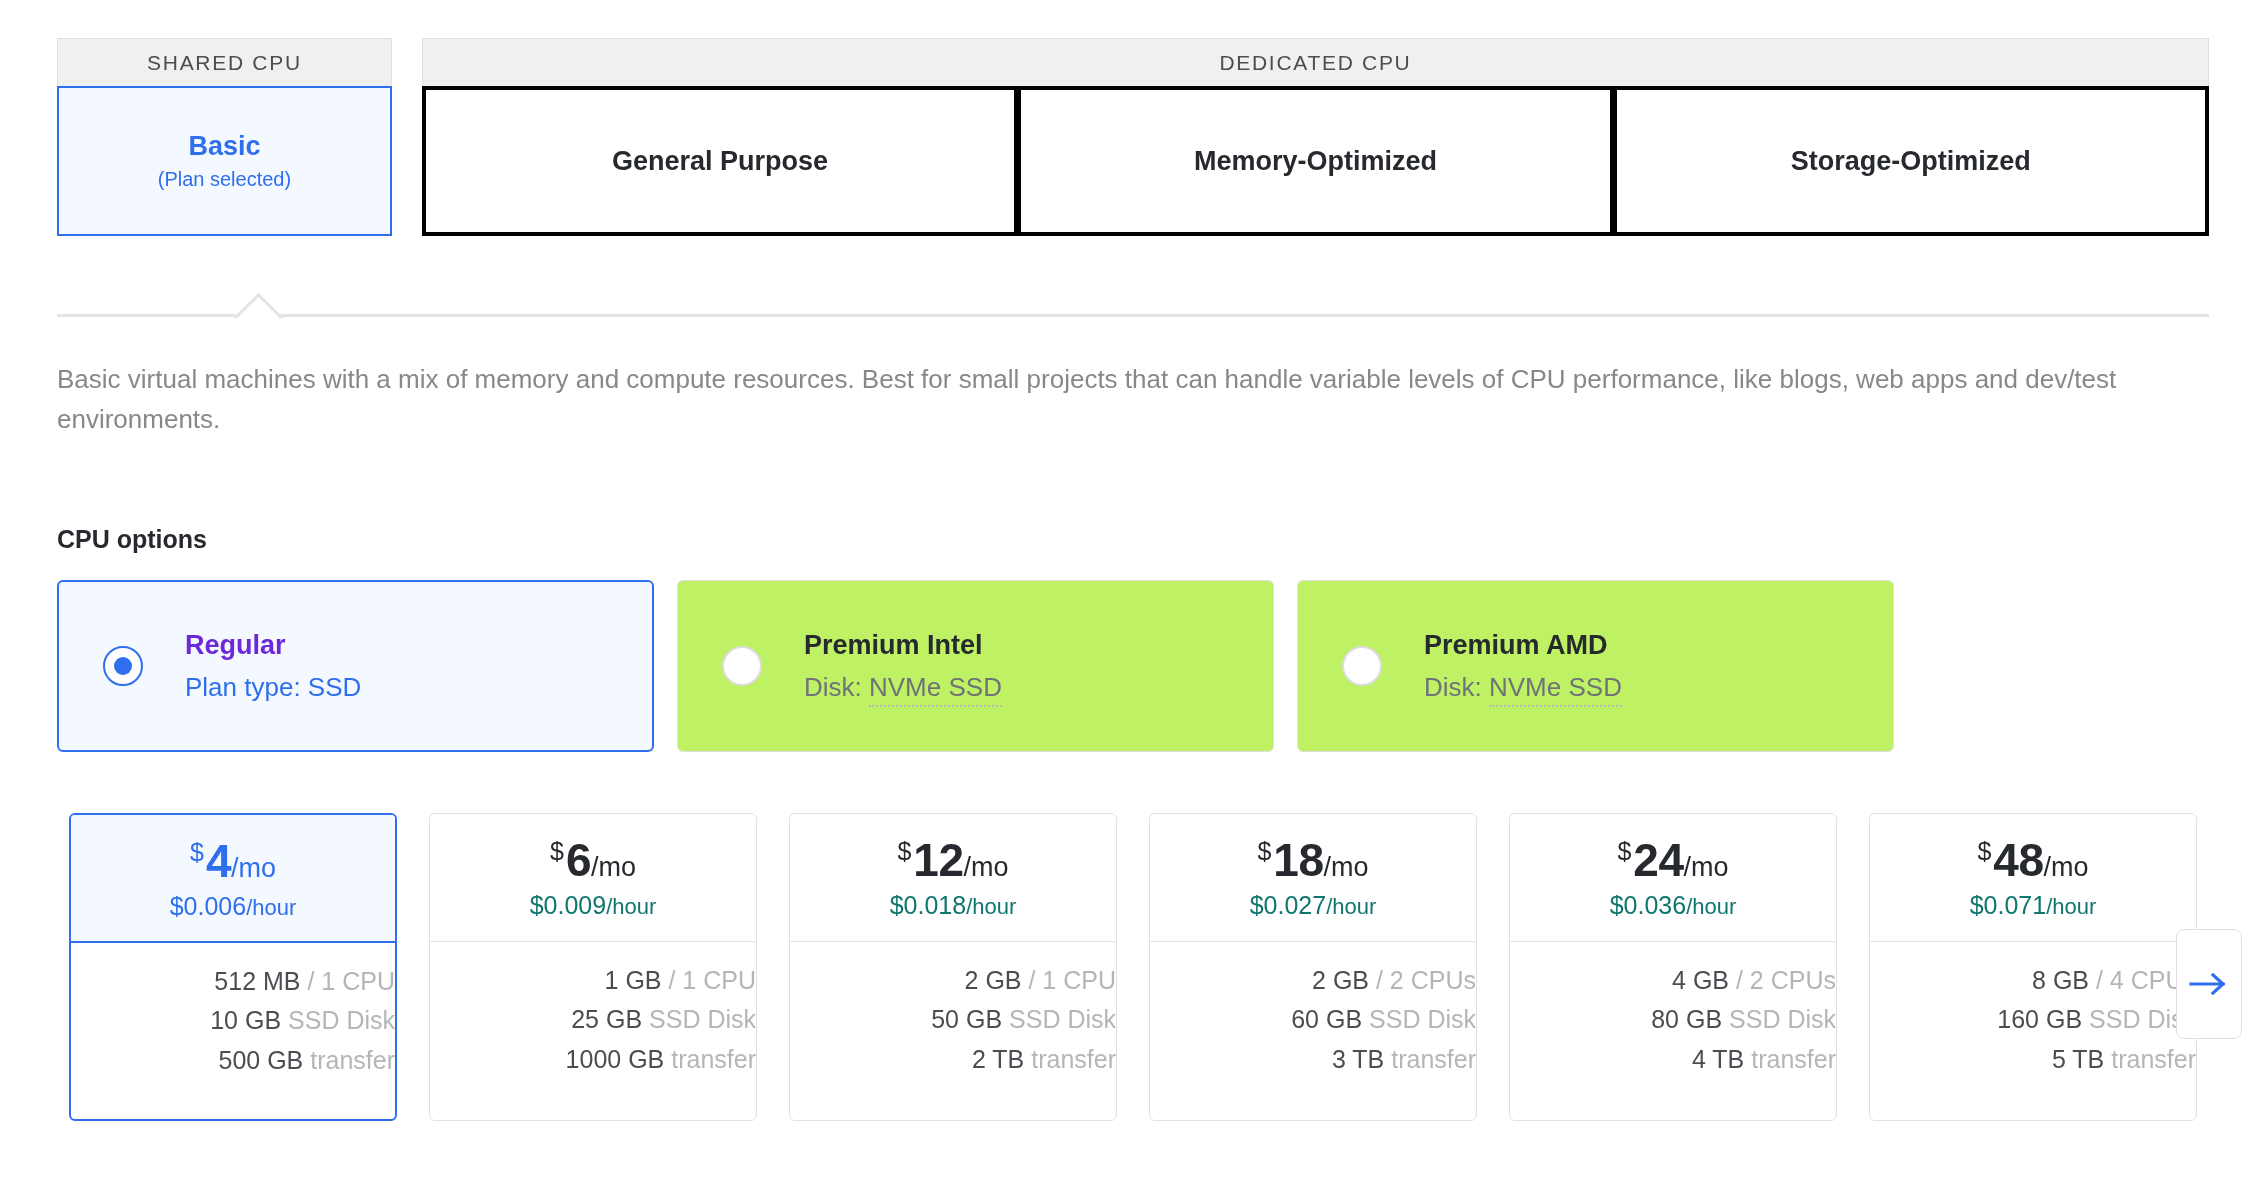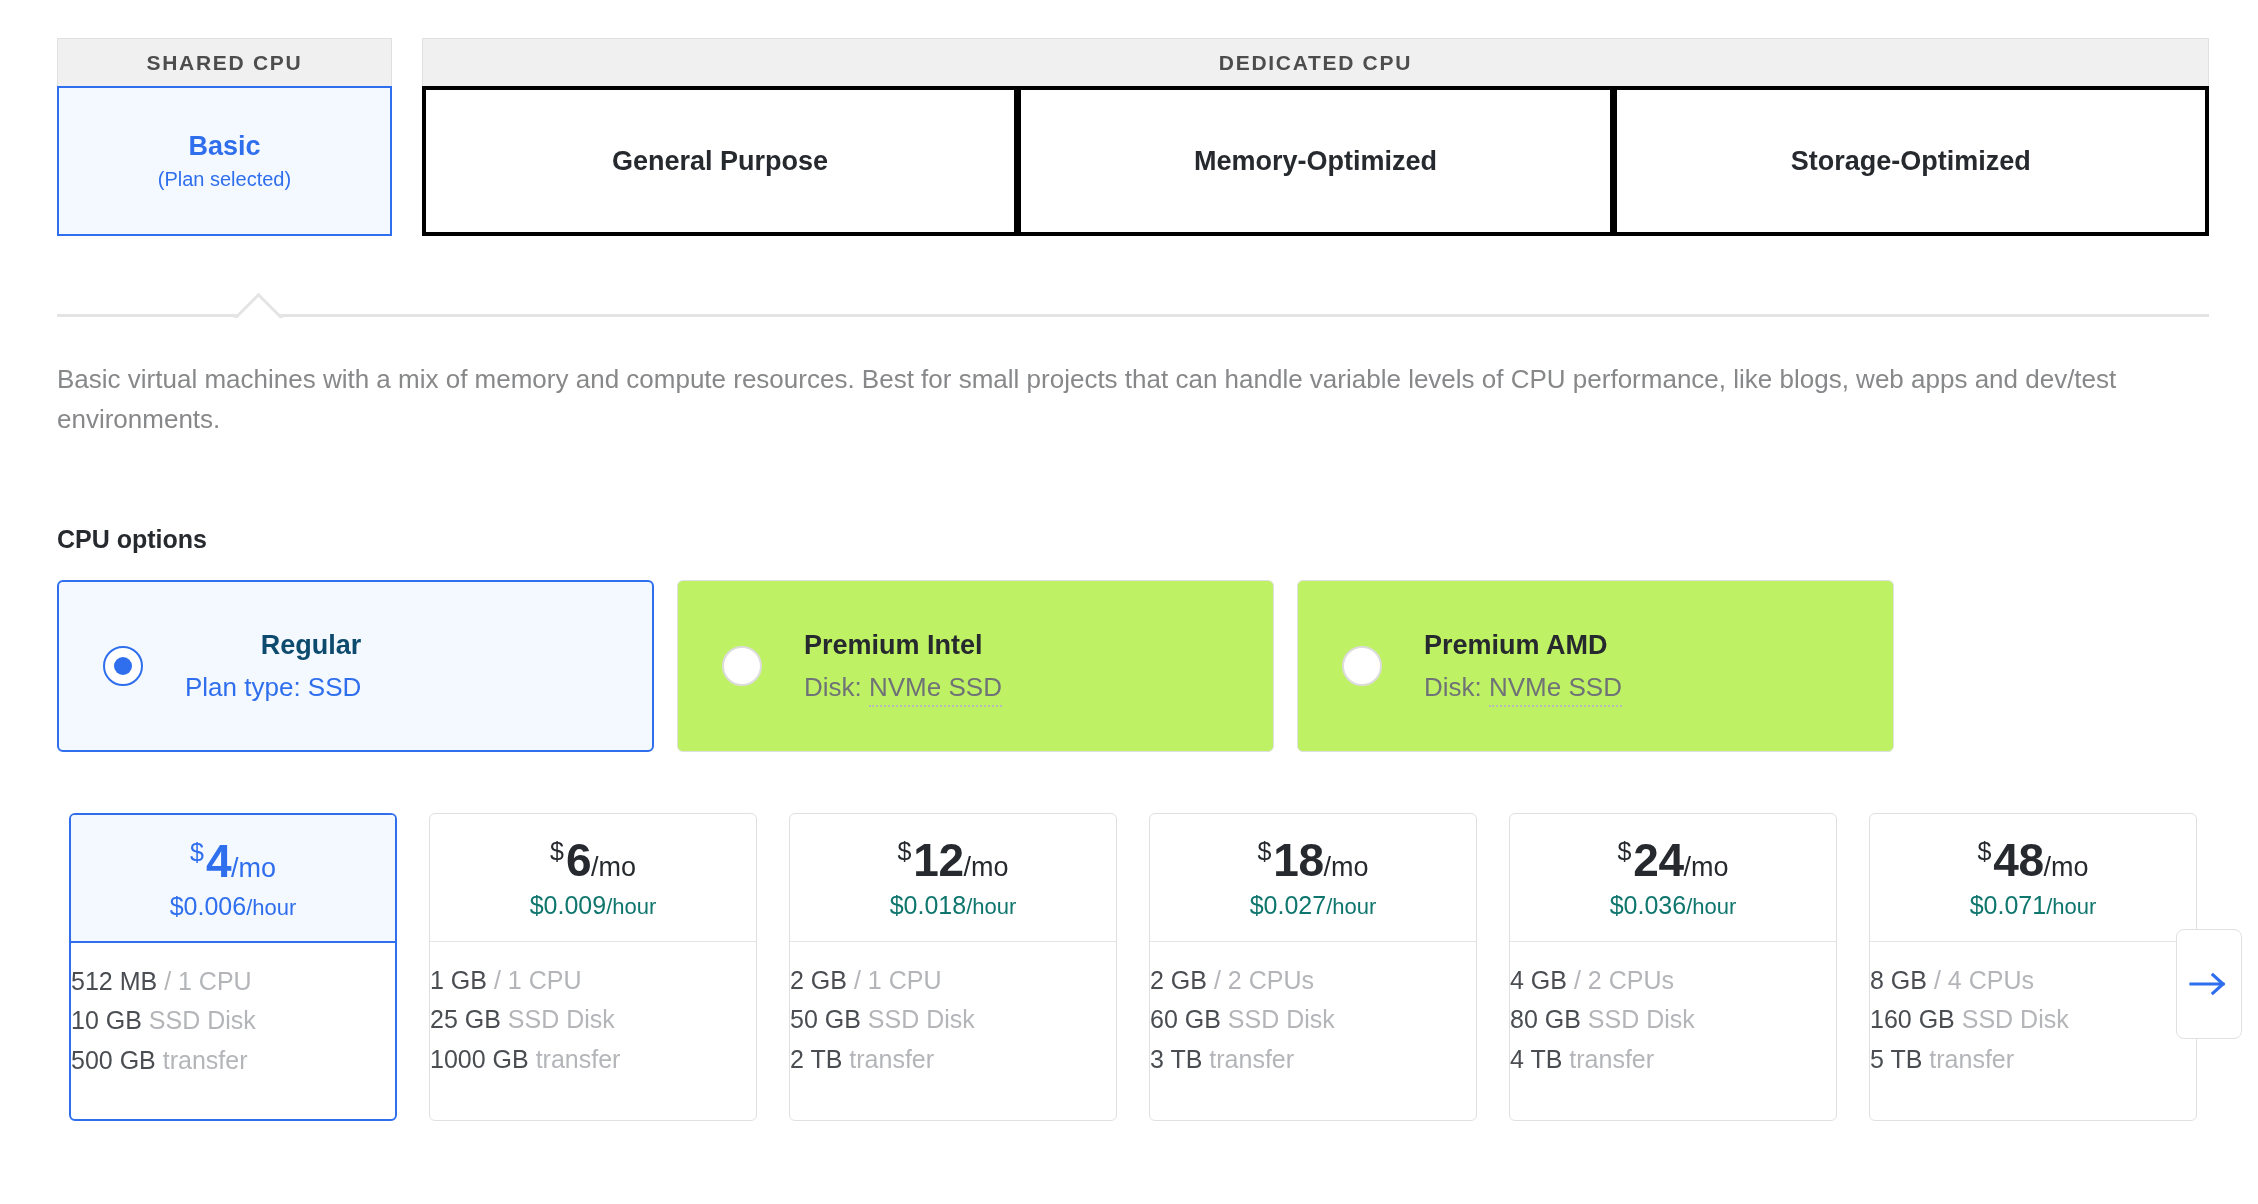--- a/index.html
+++ b/index.html
@@ -38,21 +38,21 @@
     background: #f0f0f0;
     border: 1px solid #e0e0e0;
     border-bottom: none;
     box-sizing: border-box;
     display: flex;
     align-items: center;
     justify-content: center;
     font-size: 21px;
     letter-spacing: 1.7px;
     color: #4d4d4d;
-    font-weight: 700;
+    font-weight: 400;
   }
   .tabs-row { display: flex; }
 
   .tab {
     flex: 1;
     height: 150px;
     box-sizing: border-box;
     border: 4px solid #000000;
     background: #ffffff;
     display: flex;
@@ -184,21 +184,21 @@
   }
   .cpu-option.selected .radio-dot { background: #2f6fed; }
 
   .cpu-text { margin-left: 42px; }
   .cpu-name {
     font-size: 27px;
     font-weight: 700;
     color: #26292e;
     line-height: 1.3;
   }
-  .cpu-option.selected .cpu-name { color: #0c4a6e; text-align: right; }
+  .cpu-option.selected .cpu-name { color: #6d28d9; }
   .cpu-disk {
     font-size: 26px;
     font-weight: 400;
     color: #6f7277;
     margin-top: 8px;
     line-height: 1.3;
   }
   .cpu-option.selected .cpu-disk { color: #2f6fed; }
   .dotted {
     border-bottom: 2px dotted #b6b8bb;
@@ -256,21 +256,21 @@
     line-height: 1;
   }
   .plan.selected .price-hour { color: #2f6fed; }
   .price-hour .unit { font-size: 22px; }
 
   .plan-body {
     height: 176px;
     box-sizing: border-box;
     display: flex;
     flex-direction: column;
-    align-items: flex-start;
+    align-items: flex-end;
     justify-content: center;
     gap: 12px;
     padding-bottom: 20px;
   }
   .spec {
     font-size: 25px;
     color: #4a4d52;
     font-weight: 400;
     line-height: 1.1;
     white-space: nowrap;

